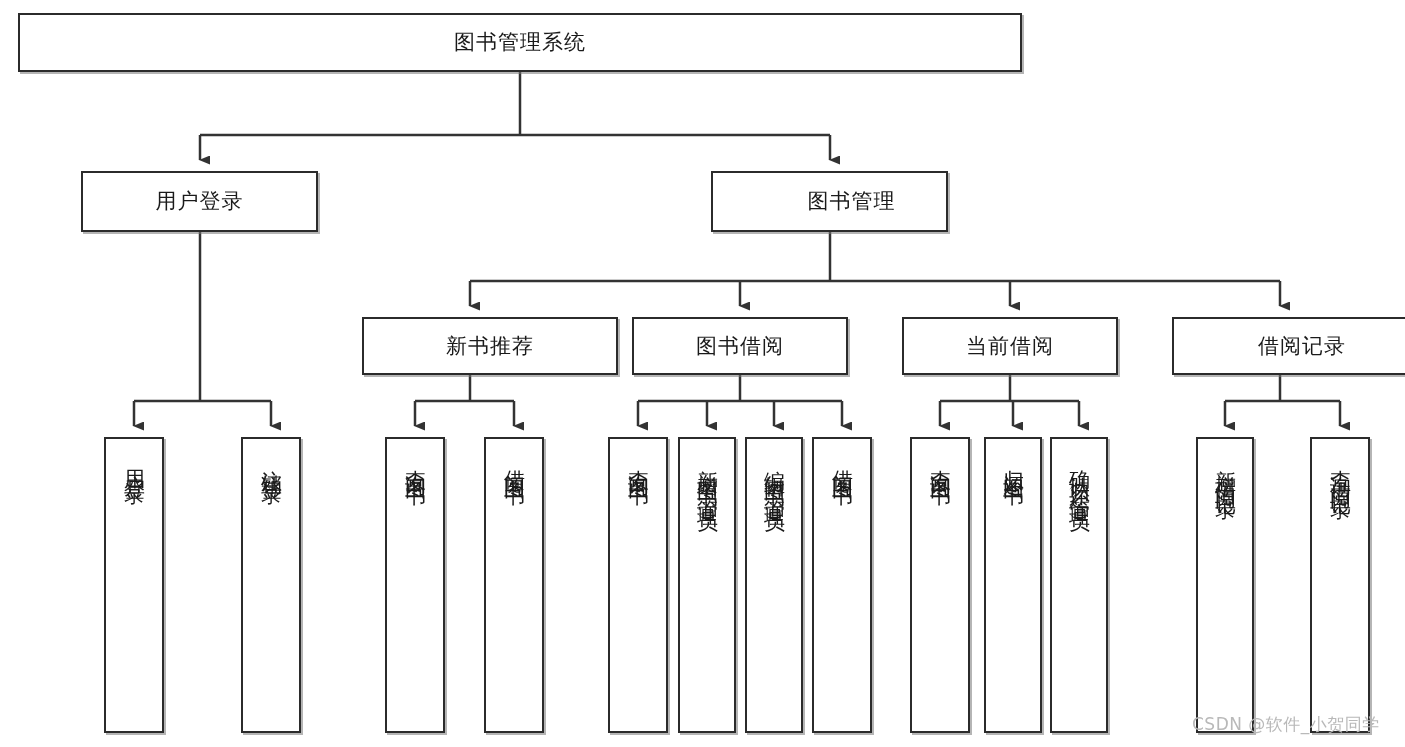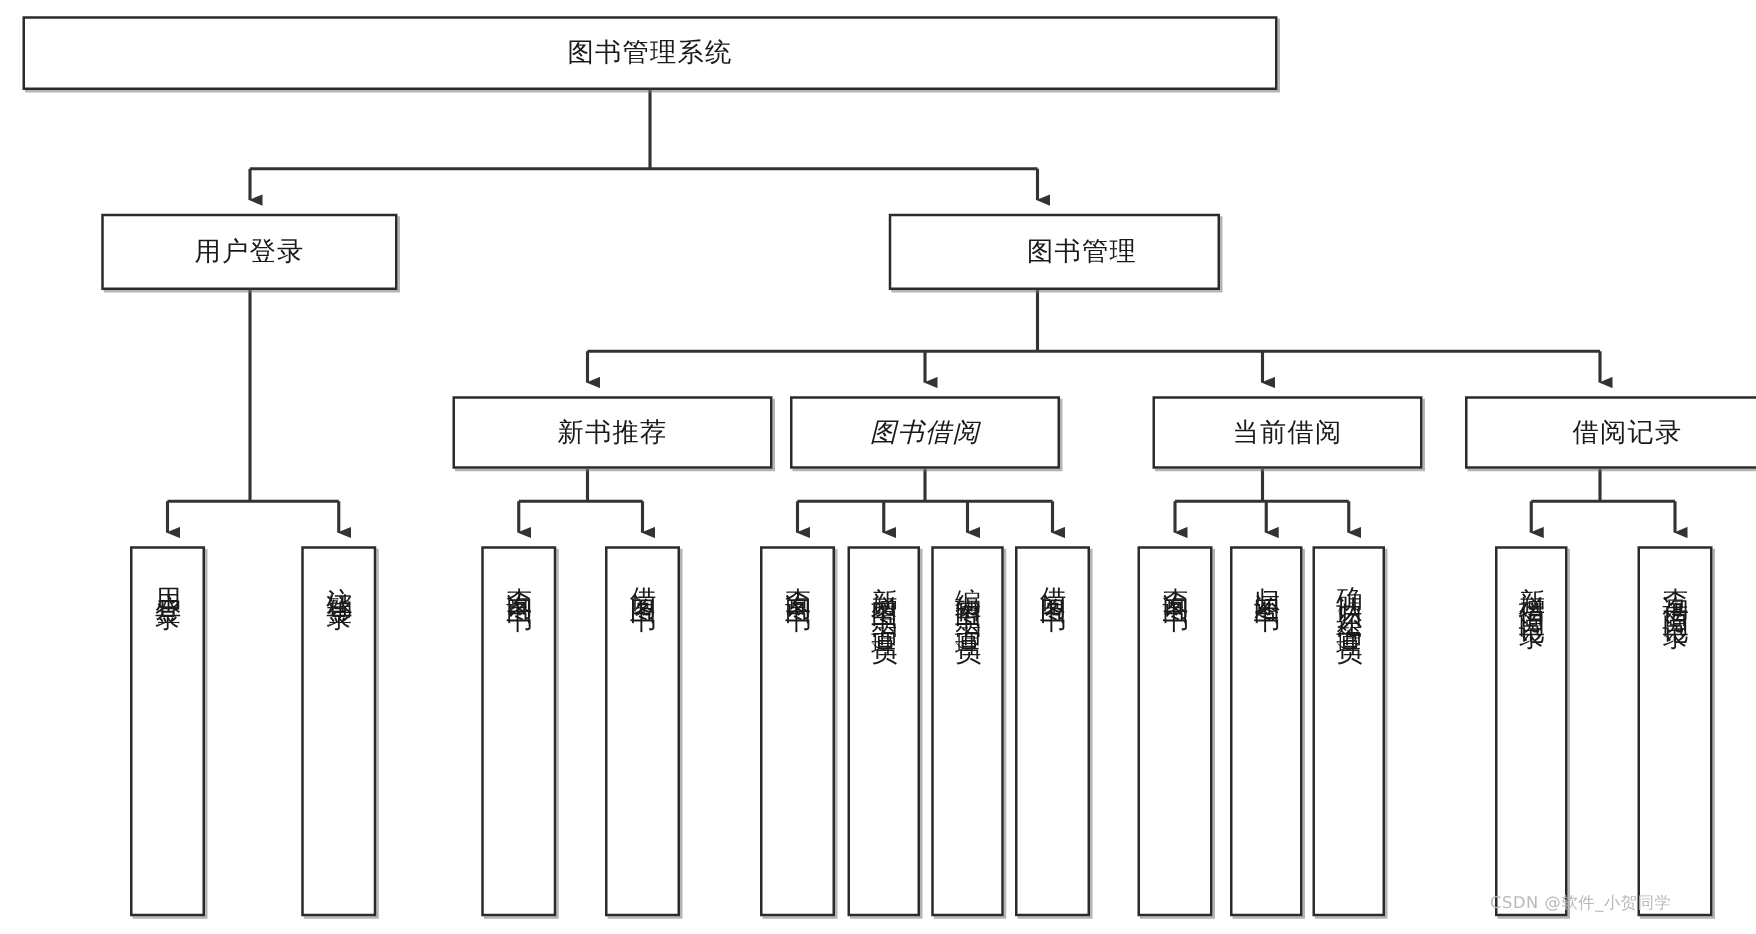--- a/index.html
+++ b/index.html
@@ -55,21 +55,21 @@
     letter-spacing: 5px;
     line-height: 1;
     white-space: nowrap;
   }
   .node-v.tall .node-label {
     letter-spacing: 6px;
   }
   .watermark {
     position: absolute;
     color: #b9b9b9;
-    font-size: 13px;
+    font-size: 17px;
     letter-spacing: 0.5px;
     white-space: nowrap;
     user-select: none;
   }
 </style>
 </head>
 <body>
 
 <div id="diagram-root">
   <svg class="edges" viewBox="0 0 1405 747" xmlns="http://www.w3.org/2000/svg">
@@ -114,30 +114,30 @@
         <path d="M1340,401 L1340,426" stroke="#333333" stroke-width="2.5" fill="none" marker-end="url(#arrowhead)"></path>
       </g>
   </svg>
   <div id="node-layer">
       <div class="node node-h tall" style="left: 18px; top: 13px; width: 1004px; height: 59px;">
         <span class="node-label">图书管理系统</span>
       </div>
       <div class="node node-h" style="left: 81px; top: 171px; width: 237px; height: 61px;">
         <span class="node-label">用户登录</span>
       </div>
-      <div class="node node-h" style="left: 711px; top: 171px; width: 265px; height: 61px; padding-left: 44px;">
+      <div class="node node-h" style="left: 711px; top: 171px; width: 237px; height: 61px; padding-left: 44px;">
         <span class="node-label">图书管理</span>
       </div>
       <div class="node node-h" style="left: 362px; top: 317px; width: 256px; height: 58px;">
         <span class="node-label">新书推荐</span>
       </div>
-      <div class="node node-h" style="left: 632px; top: 317px; width: 216px; height: 58px; font-style: italic;">
+      <div class="node node-h" style="left: 632px; top: 317px; width: 216px; height: 58px;">
         <span class="node-label">图书借阅</span>
       </div>
-      <div class="node node-h" style="left: 922px; top: 317px; width: 216px; height: 58px; text-align: right;">
+      <div class="node node-h" style="left: 902px; top: 317px; width: 216px; height: 58px; text-align: right;">
         <span class="node-label">当前借阅</span>
       </div>
       <div class="node node-h" style="left: 1172px; top: 317px; width: 260px; height: 58px;">
         <span class="node-label">借阅记录</span>
       </div>
       <div class="node node-v" style="left: 104px; top: 437px; width: 60px; height: 296px;">
         <span class="node-label">用户登录</span>
       </div>
       <div class="node node-v" style="left: 241px; top: 437px; width: 60px; height: 296px;">
         <span class="node-label">注销登录</span>

